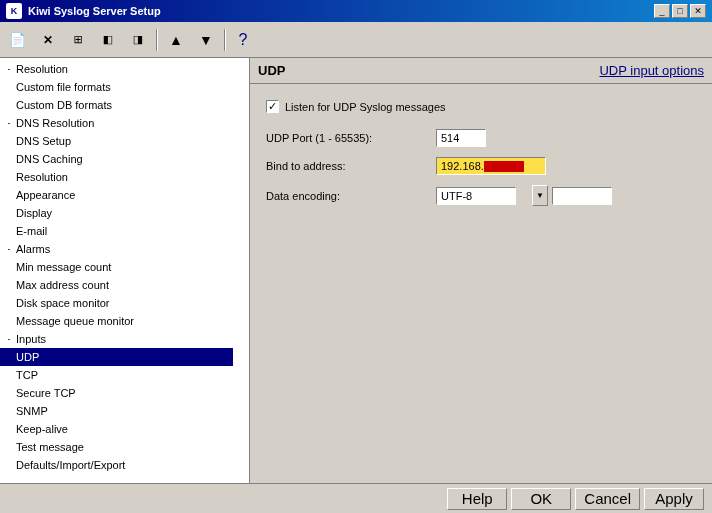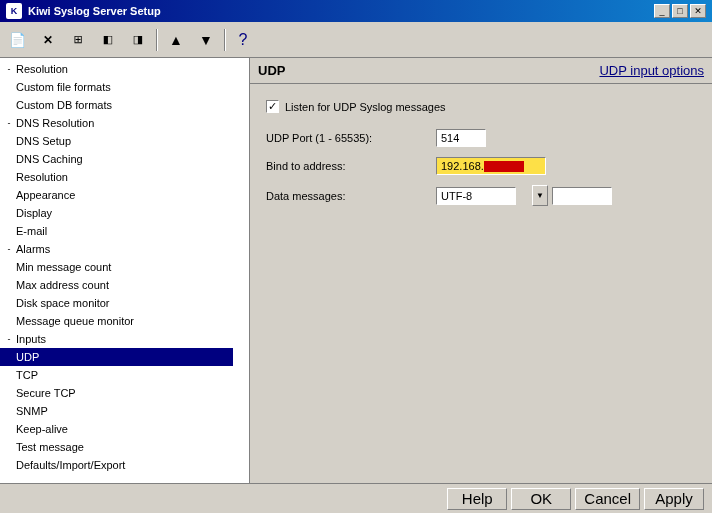--- a/index.html
+++ b/index.html
@@ -445,21 +445,21 @@
 
       <div class="form-row">
         <div class="form-label">Bind to address:</div>
         <div class="ip-display">
           <span class="ip-text">192.168.</span>
             <span class="ip-redact"></span>
         </div>
       </div>
 
       <div class="form-row">
-        <div class="form-label">Data messages:</div>
+        <div class="form-label">Data encoding:</div>
         <div class="win-select-wrapper">
           <select class="win-select">
             <option>UTF-8</option>
             <option>ASCII</option>
             <option>UTF-16</option>
           </select>
           <div class="select-btn">▼</div>
         </div>
         <input class="win-input win-input-extra" type="text" value="" style="">
       </div>

